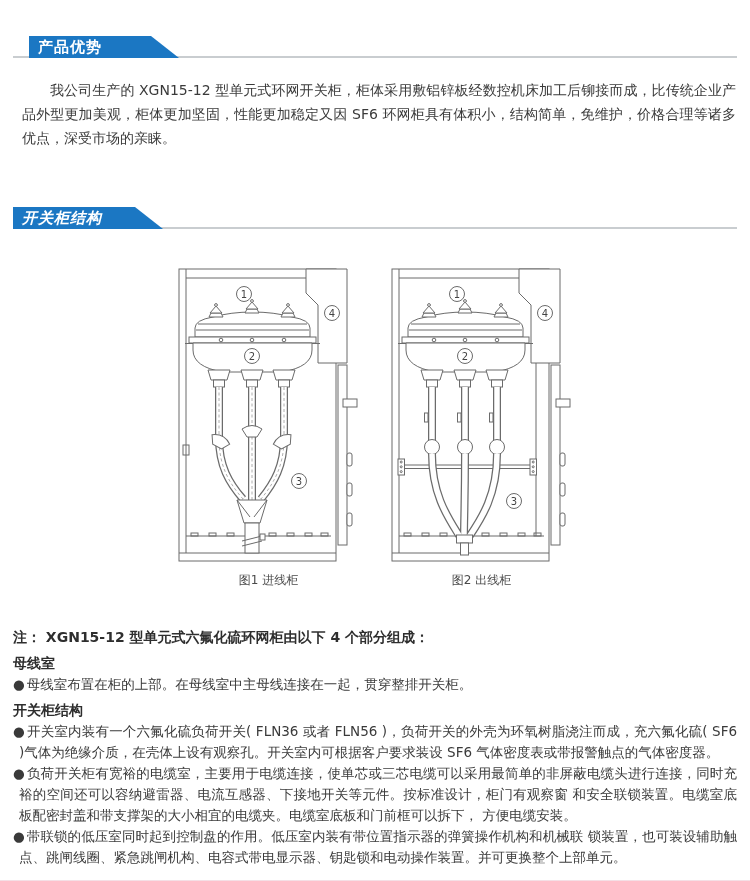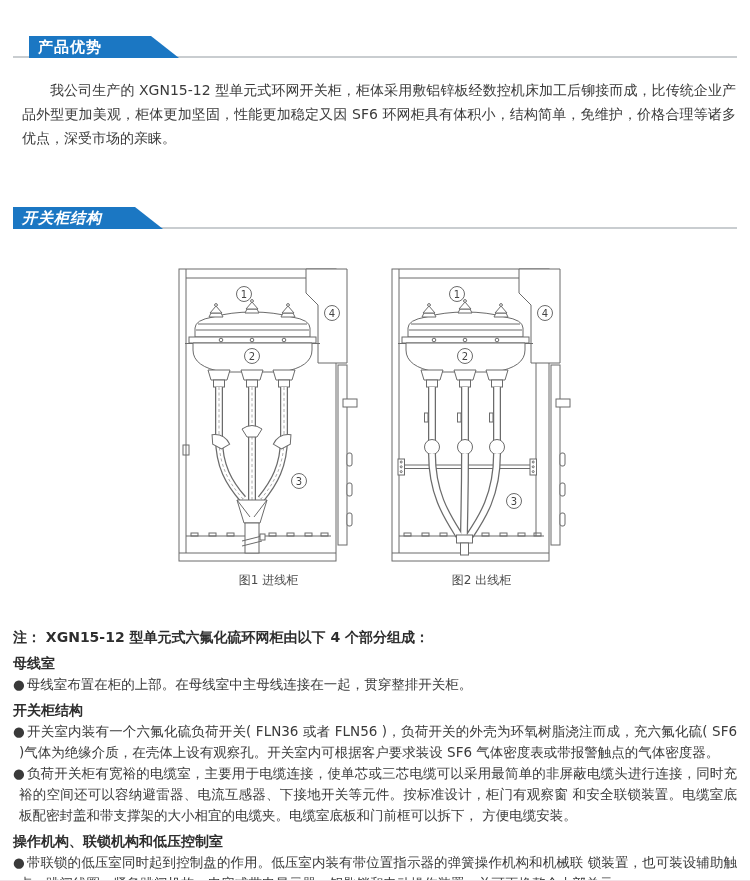--- a/index.html
+++ b/index.html
@@ -278,15 +278,14 @@
   <div class="notes-title">注： XGN15-12 型单元式六氟化硫环网柜由以下 4 个部分组成：</div>
 
   <div class="note-heading">母线室</div>
   <div class="note-body"><span class="dot">●</span><span>母线室布置在柜的上部。在母线室中主母线连接在一起，贯穿整排开关柜。</span></div>
 
   <div class="note-heading">开关柜结构</div>
   <div class="note-body"><span class="dot">●</span><span>开关室内装有一个六氟化硫负荷开关( FLN36 或者 FLN56 )，负荷开关的外壳为环氧树脂浇注而成，充六氟化硫( SF6 )气体为绝缘介质，在壳体上设有观察孔。开关室内可根据客户要求装设 SF6 气体密度表或带报警触点的气体密度器。</span></div>
 
   <div class="note-body"><span class="dot">●</span><span>负荷开关柜有宽裕的电缆室，主要用于电缆连接，使单芯或三芯电缆可以采用最简单的非屏蔽电缆头进行连接，同时充裕的空间还可以容纳避雷器、电流互感器、下接地开关等元件。按标准设计，柜门有观察窗 和安全联锁装置。电缆室底板配密封盖和带支撑架的大小相宜的电缆夹。电缆室底板和门前框可以拆下， 方便电缆安装。</span></div>
 
-  <div class="note-heading">操作机构、联锁机构和低压控制室</div>
   <div class="note-body"><span class="dot">●</span><span>带联锁的低压室同时起到控制盘的作用。低压室内装有带位置指示器的弹簧操作机构和机械联 锁装置，也可装设辅助触点、跳闸线圈、紧急跳闸机构、电容式带电显示器、钥匙锁和电动操作装置。并可更换整个上部单元。</span></div>
 </div>
 
 </body></html>

